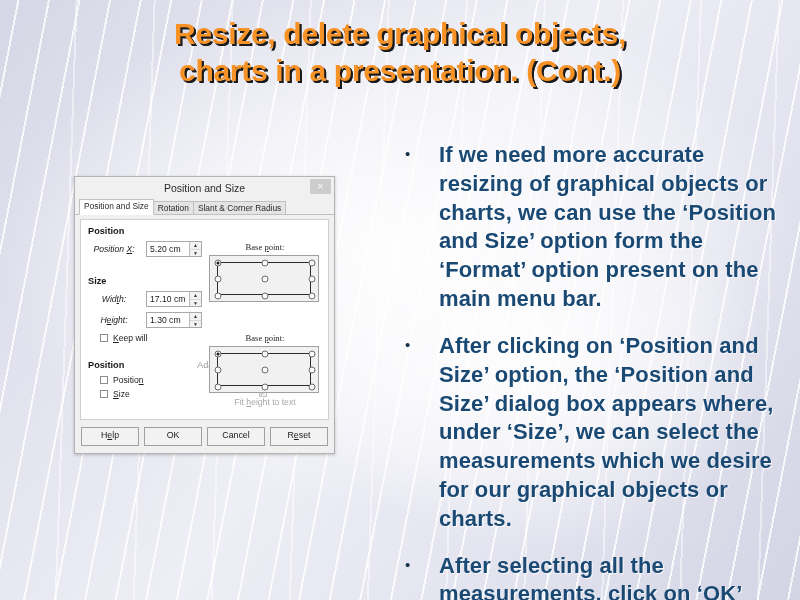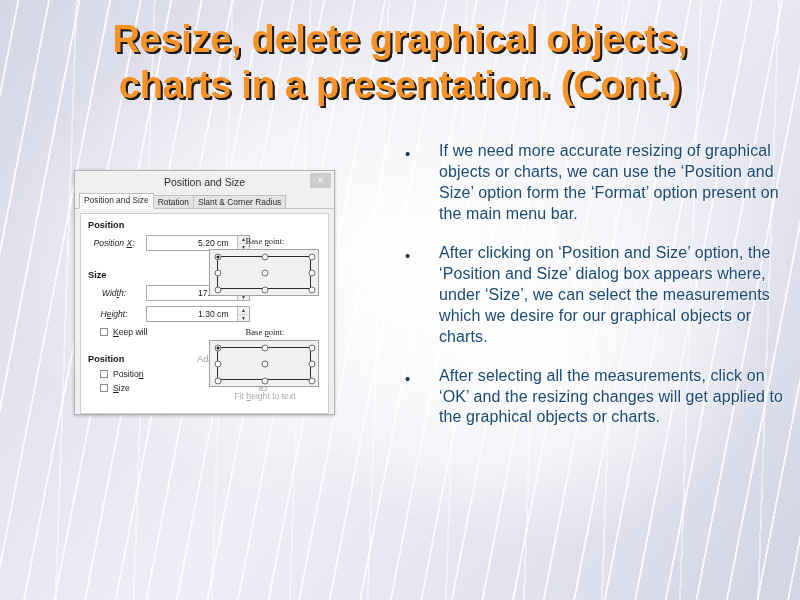--- a/index.html
+++ b/index.html
@@ -60,21 +60,21 @@
     pointer-events: none;
   }
 
   
   .title {
     position: absolute;
     left: 0;
     top: 16px;
     width: 800px;
     text-align: center;
-    font-size: 38px;
+    font-size: 30px;
     font-weight: bold;
     line-height: 1.22;
     color: #F79226;
     text-shadow: 2px 2px 0 #1b1b1b, 2px 2px 0 #1b1b1b;
     letter-spacing: -0.3px;
     white-space: pre-line;
   }
 
   
   .bullets {
@@ -92,33 +92,33 @@
     flex: 0 0 auto;
     width: 34px;
     padding-top: 5px;
     font-size: 15px;
     line-height: 1;
     color: #16314a;
     text-align: left;
   }
   .bullet-text {
     flex: 1 1 auto;
-    font-size: 16px;
-    font-weight: normal;
+    font-size: 22px;
+    font-weight: bold;
     line-height: 1.31;
     color: #1a4a74;
     text-shadow: 1px 1px 0 rgba(255,255,255,0.75);
     letter-spacing: 0.1px;
   }
 
   
   .dialog {
     position: absolute;
     left: 74px;
-    top: 170px;
+    top: 176px;
     width: 259px;
     background: #f0f0f0;
     border: 1px solid #b3b3b3;
     box-shadow: 0 1px 3px rgba(0,0,0,0.22);
     font-size: 9px;
     color: #1a1a1a;
     user-select: none;
   }
   .dlg-titlebar {
     position: relative;
@@ -203,21 +203,20 @@
     font-style: italic;
   }
   .field-label u { text-decoration: underline; }
   .spin {
     display: flex;
     align-items: stretch;
     border: 1px solid #a9a9a9;
     background: #ffffff;
     height: 14px;
     width: 54px;
-    padding-left: 48px;
   }
   .spin input {
     border: none;
     outline: none;
     width: 100%;
     font-family: "Liberation Sans", sans-serif;
     font-size: 8.6px;
     padding: 0 0 0 3px;
     background: transparent;
     color: #1a1a1a;
@@ -465,15 +464,21 @@
           </div>
           <div class="cbrow disabled" style="margin-left:12px;flex-direction:column;">
             <div class="box">✓</div>
             <div><span>Fit </span><u>h</u><span>eight to text</span></div>
           </div>
         </div>
       </div>
 
     </div>
 
+    <div class="dlg-buttons">
+      <div class="dlg-btn"><span>H</span><u>e</u><span>lp</span></div>
+      <div class="dlg-btn"><span>OK</span><u></u><span></span></div>
+      <div class="dlg-btn"><span>Cancel</span><u></u><span></span></div>
+      <div class="dlg-btn"><span>R</span><u>e</u><span>set</span></div>
+    </div>
 
   </div>
 </div>
 
 </body></html>

